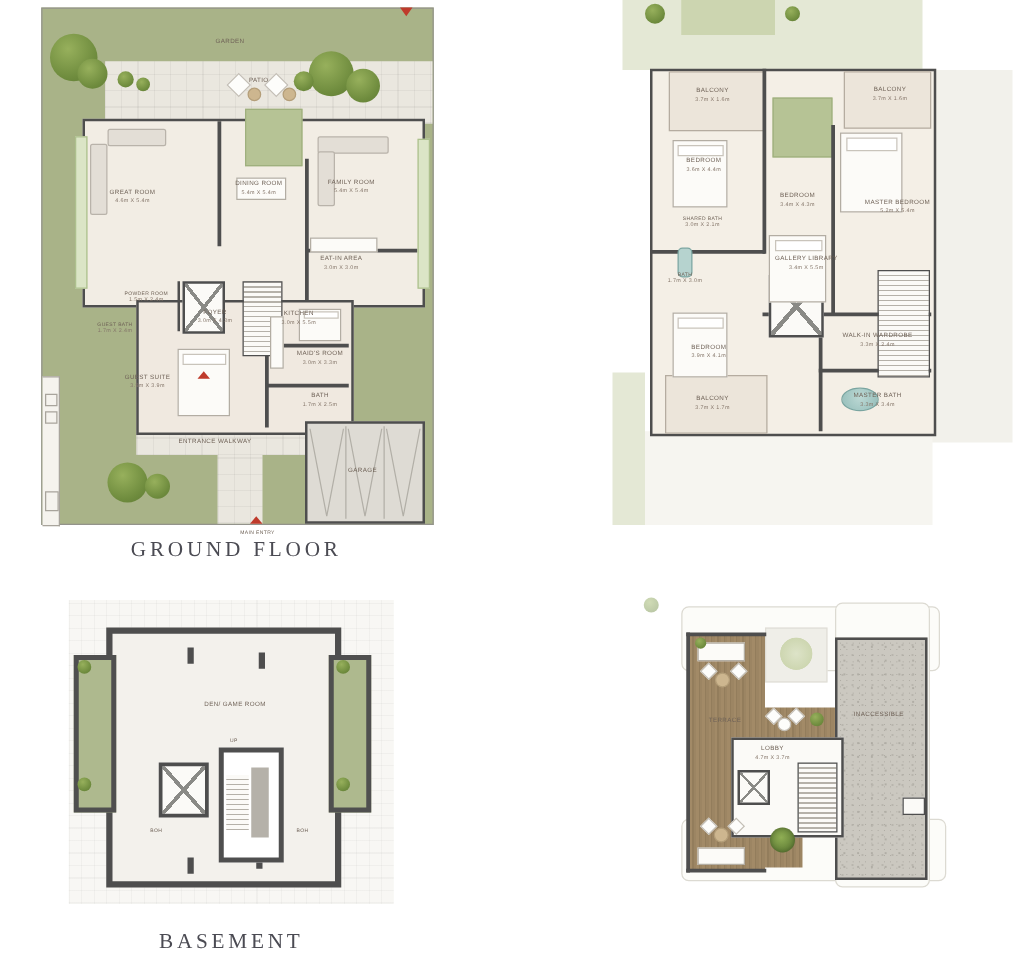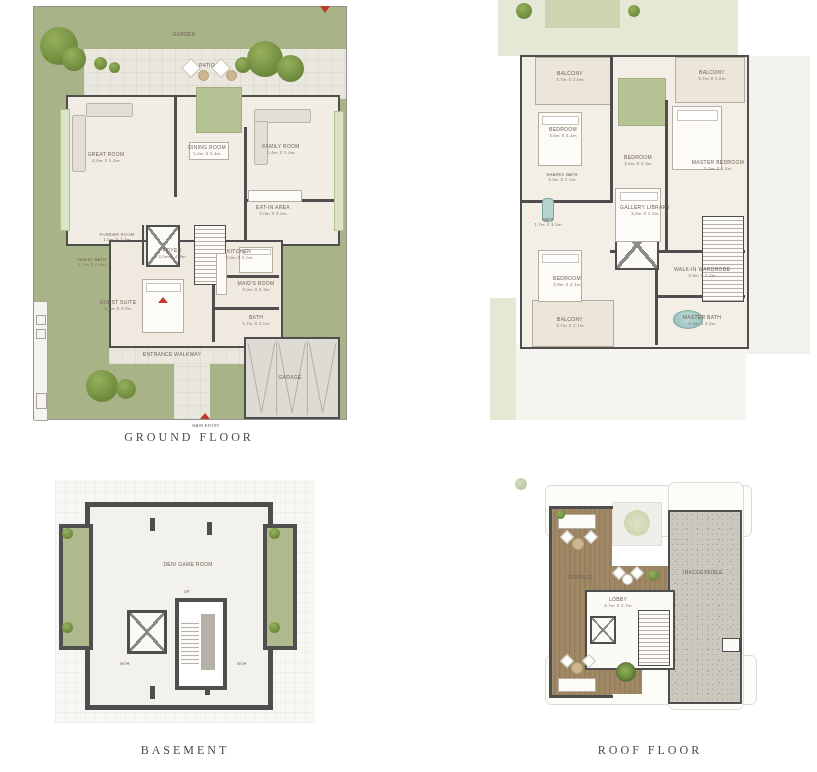--- a/index.html
+++ b/index.html
@@ -4,21 +4,21 @@
 <style>
   html,body{margin:0;padding:0;background:#ffffff;}
   .canvas{position:relative;width:817px;height:772px;background:#ffffff;font-family:"Liberation Sans",sans-serif;overflow:hidden;}
   .panel{position:absolute;}
   .abs{position:absolute;}
   
   .lbl{position:absolute;transform:translate(-50%,-50%);text-align:center;color:#6f6257;font-size:5px;letter-spacing:.3px;line-height:1.3;white-space:nowrap;z-index:30;}
   .lbl .nm{display:block;font-size:5px;}
   .lbl .dm{display:block;font-size:4.3px;color:#85766a;}
   .lbl.tiny .nm{font-size:4px;}
-  .caption{position:absolute;text-align:center;font-family:"Liberation Serif",serif;font-size:12px;letter-spacing:3px;color:#4b4b53;z-index:40;}
+  .caption{position:absolute;text-align:center;font-family:"Liberation Serif",serif;font-size:17px;letter-spacing:3px;color:#4b4b53;z-index:40;}
   
   .iwall{position:absolute;background:#4e4e4e;z-index:12;}
   .blk{position:absolute;border:2.5px solid #4e4e4e;z-index:10;}
   .xbox{position:absolute;background-color:#fbfaf7;border:2px solid #4e4e4e;z-index:14;
         background-image:linear-gradient(to top right,transparent 47%,#8a8a86 47%,#8a8a86 53%,transparent 53%),
                          linear-gradient(to bottom right,transparent 47%,#8a8a86 47%,#8a8a86 53%,transparent 53%);}
   .stairs{position:absolute;background:repeating-linear-gradient(180deg,#fbfaf7 0 3px,#b5b1a9 3px 4px);border:1.5px solid #4e4e4e;z-index:14;}
   
   .bush{position:absolute;border-radius:50%;background:radial-gradient(circle at 38% 32%,#97b05c,#6f8c3e 65%,#5e7a33);z-index:8;}
   .tree{position:absolute;border-radius:50%;background:radial-gradient(circle at 45% 40%,#8fae54,#627f37 70%,#54702e);box-shadow:inset 0 0 4px rgba(0,0,0,.25);z-index:9;}
@@ -354,15 +354,14 @@
         <span class="nm">TERRACE</span>
       </div>
     <div class="lbl" style="left:118px;top:132px;">
         <span class="nm">LOBBY</span>
         <span class="dm">4.7m X 3.7m</span>
       </div>
     <div class="lbl" style="left:203px;top:102px;">
         <span class="nm">INACCESSIBLE</span>
       </div>
   </div>
-  <div class="caption" style="left:500px;top:743px;width:300px;">ROOF FLOOR</div>
 
 </div>
 
 </body></html>

